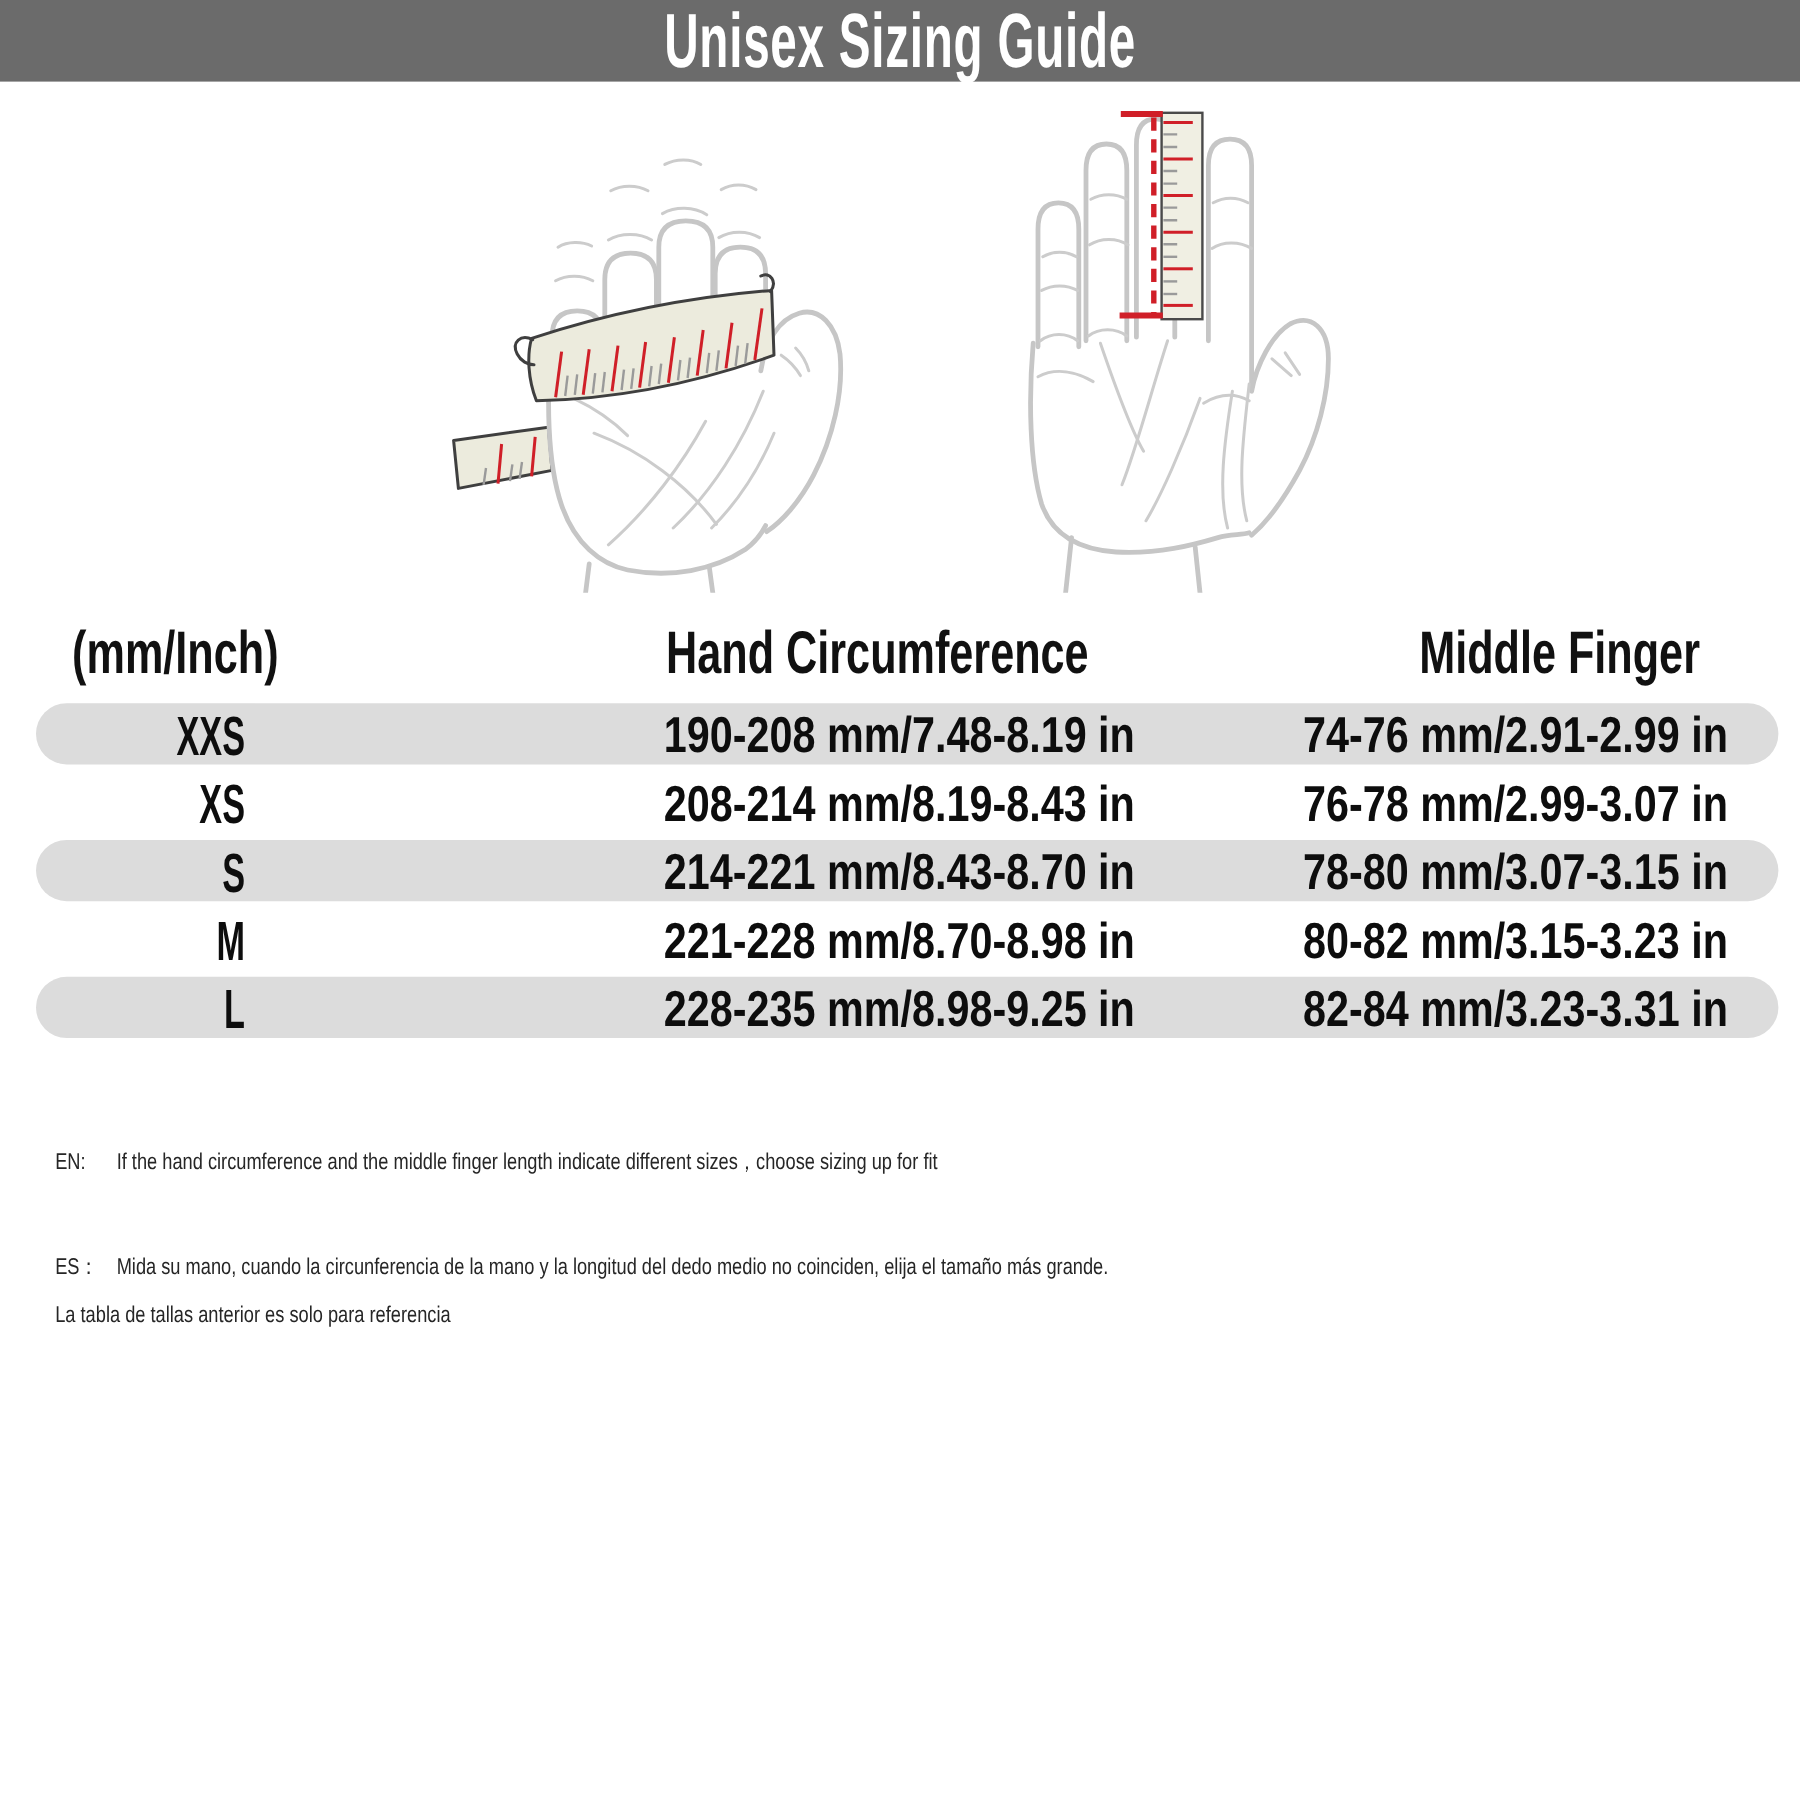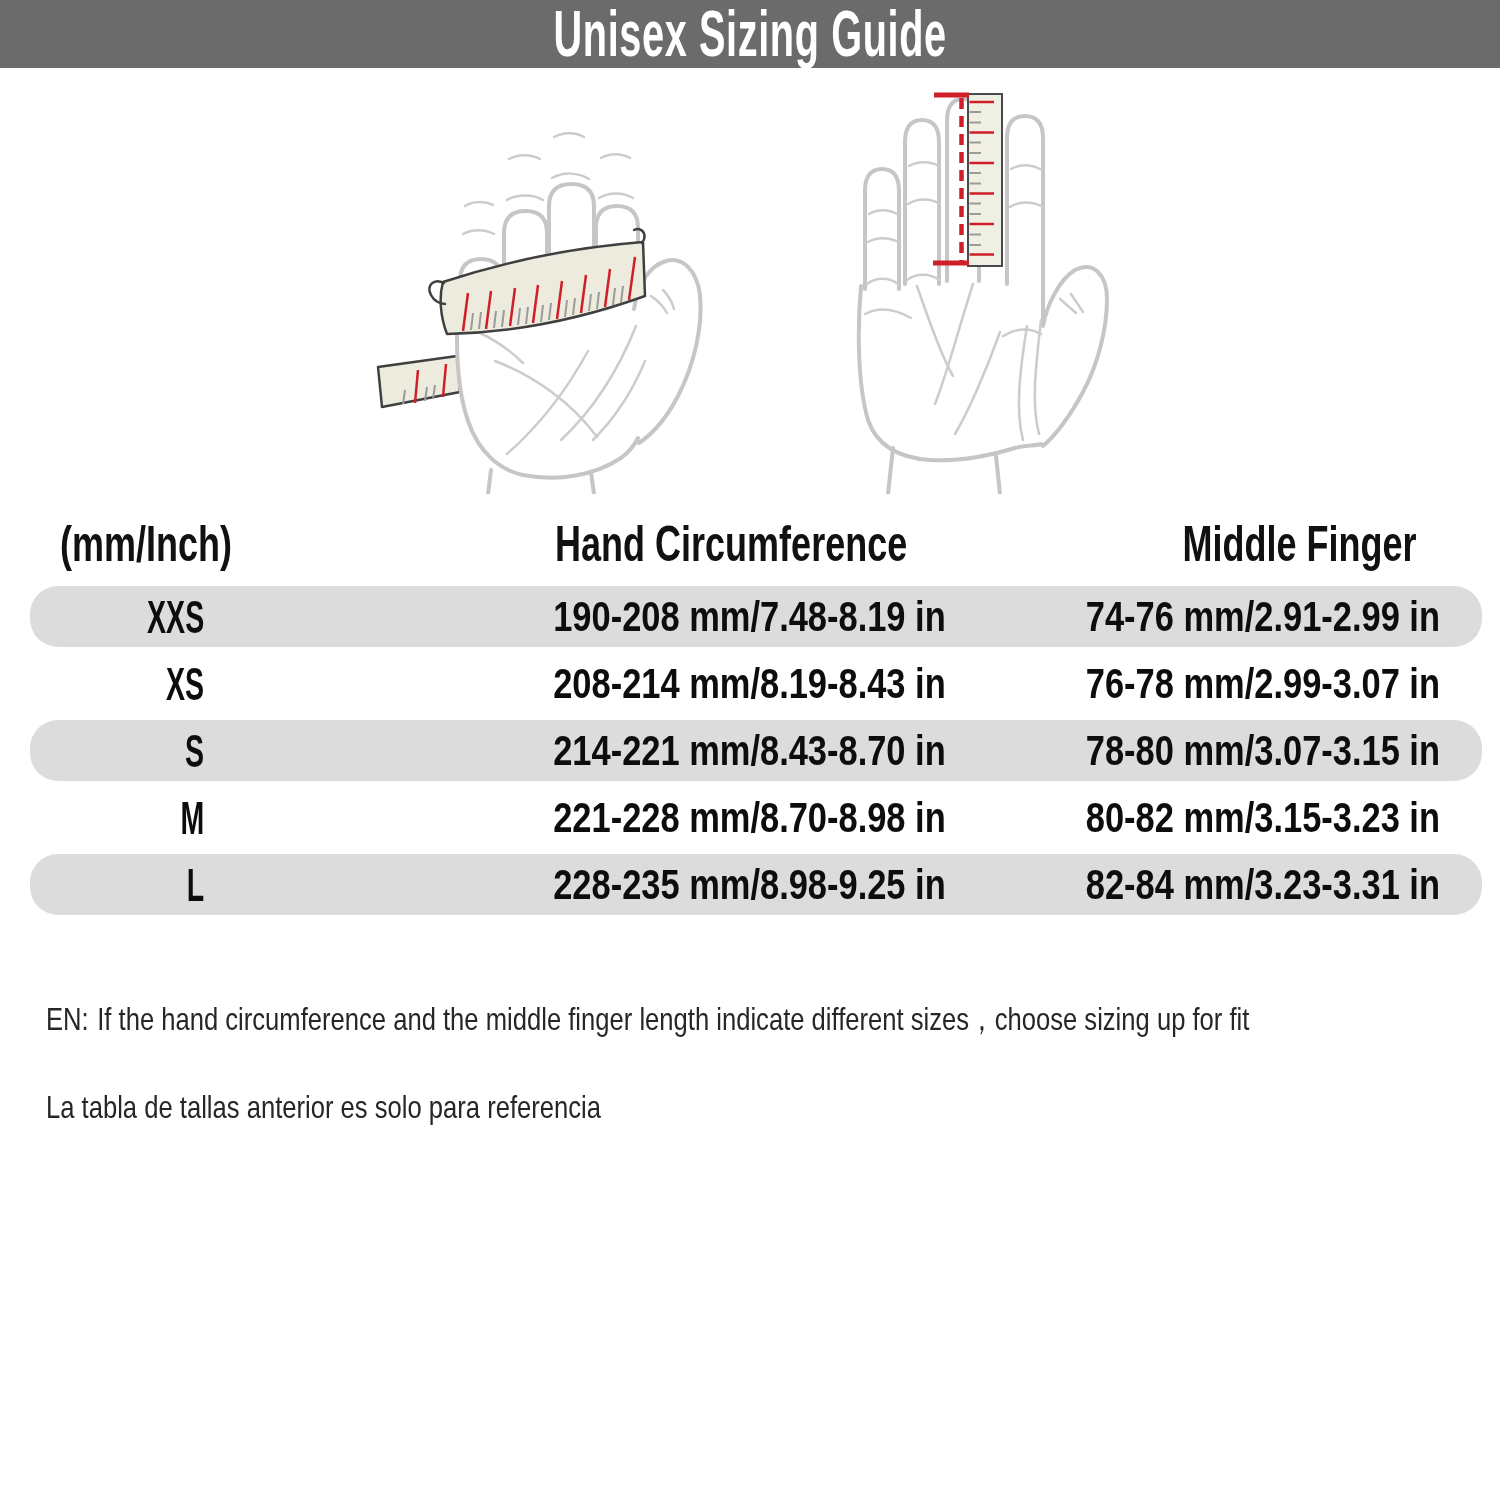--- a/index.html
+++ b/index.html
@@ -25,27 +25,27 @@
   .thead, .trow {
     display:grid; grid-template-columns:215px 770px 1fr;
     align-items:center; text-align:right;
   }
   .thead { height:72px; }
   .th {
     font-size:50px; font-weight:700; white-space:nowrap;
     transform:scaleX(0.72);
   }
   .trow {
-    height:61px; margin:6px 0;
+    height:51px; margin:6px 0;
     font-size:42px; font-weight:700; color:#0d0d0d;
   }
   .trow.shaded { background:#dcdcdc; border-radius:28px; }
   .cell { transform:scaleX(0.82); white-space:nowrap; }
   .cell.size { font-size:46px; transform:scaleX(0.62); }
-  .notes { margin:84px 0 0 46px; font-size:32px; color:#262626; }
+  .notes { margin:84px 0 0 46px; font-size:19px; color:#262626; }
   .note-line { line-height:40px; }
   .cl {
     display:inline-block; transform:scaleX(0.8);
     transform-origin:left center; white-space:nowrap;
   }
   .nlabel { display:inline-block; width:64px; }
   .indent { padding-left:64px; }
   .note-es { margin-top:48px; }
 </style>
 </head>
@@ -242,17 +242,18 @@
       <div class="cell">228-235 mm/8.98-9.25 in</div>
       <div class="cell">82-84 mm/3.23-3.31 in</div>
     </div>
   </section>
 
   <section class="notes">
     <div class="note-en">
       <div class="note-line"><span class="cl"><span class="nlabel">EN:</span><span>If the hand circumference and the middle finger length indicate different sizes，choose sizing up for fit</span></span></div>
     </div>
     <div class="note-es">
+      <div class="note-line"><span class="cl"><span class="nlabel">ES：</span><span>Mida su mano, cuando la circunferencia de la mano y la longitud del dedo medio no coinciden, elija el tamaño más grande.</span></span></div>
       <div class="note-line"><span class="cl">La tabla de tallas anterior es solo para referencia</span></div>
     </div>
   </section>
 
 </div>
 
 </body></html>

